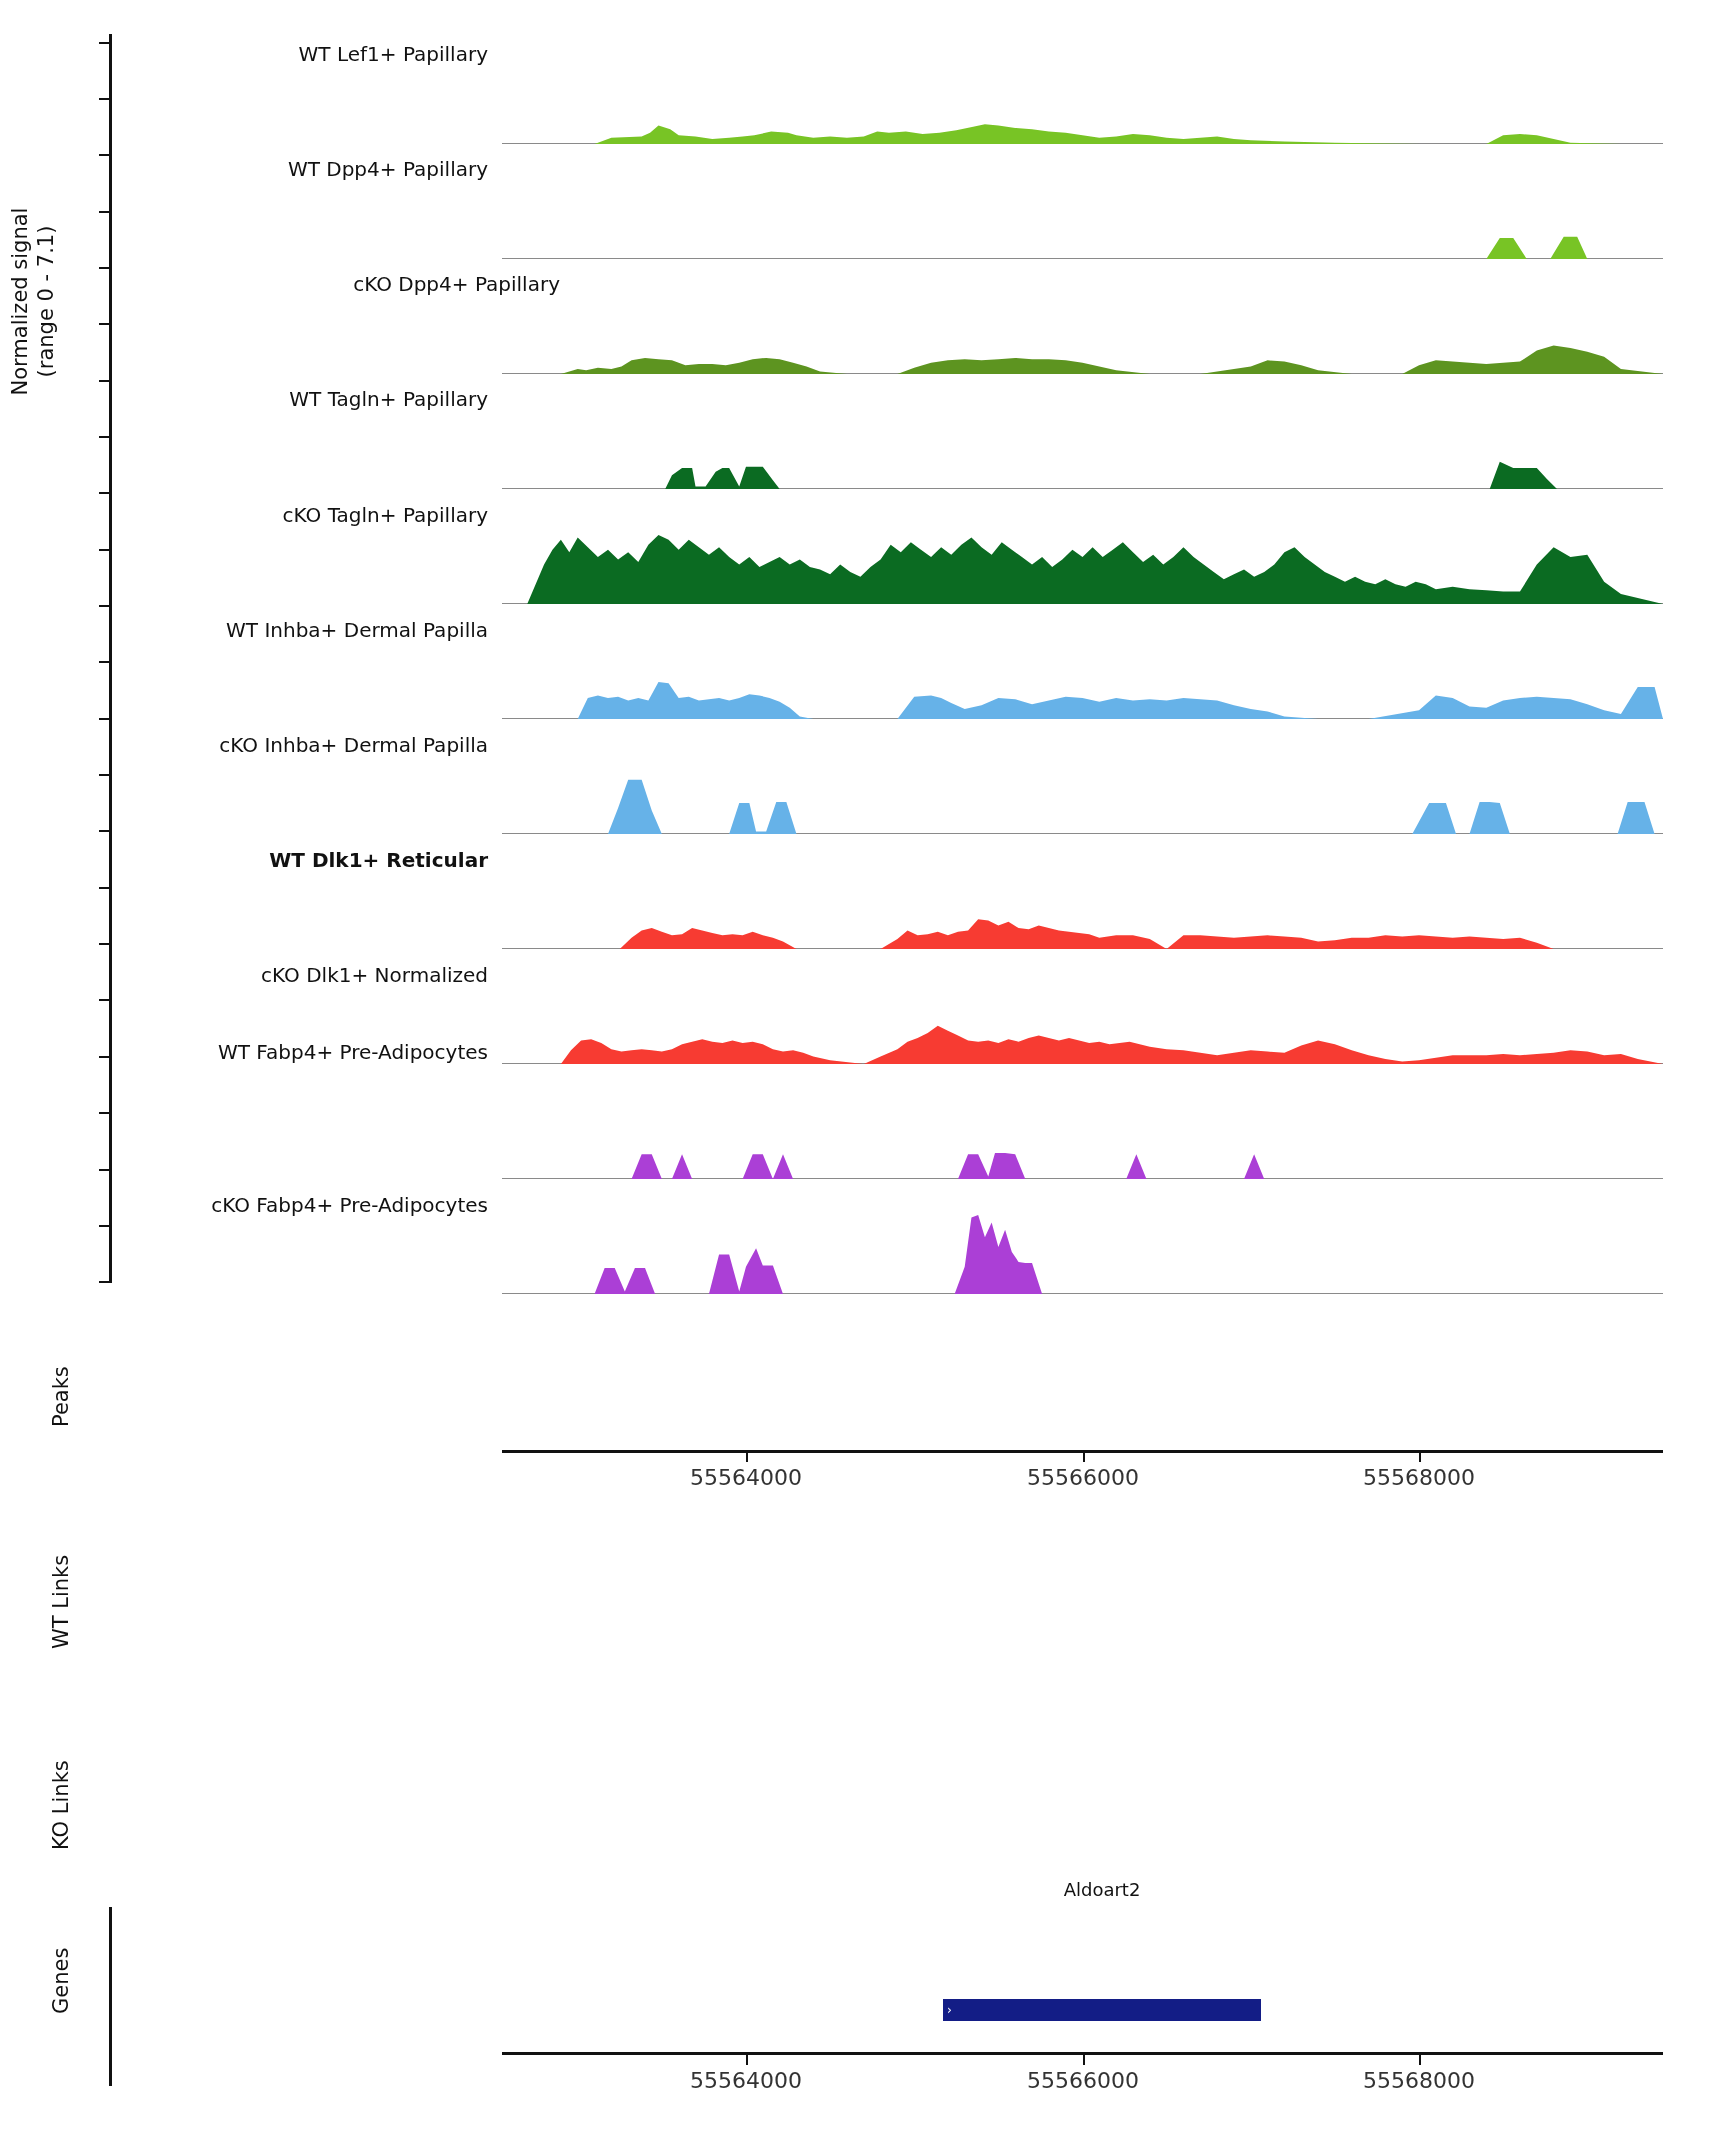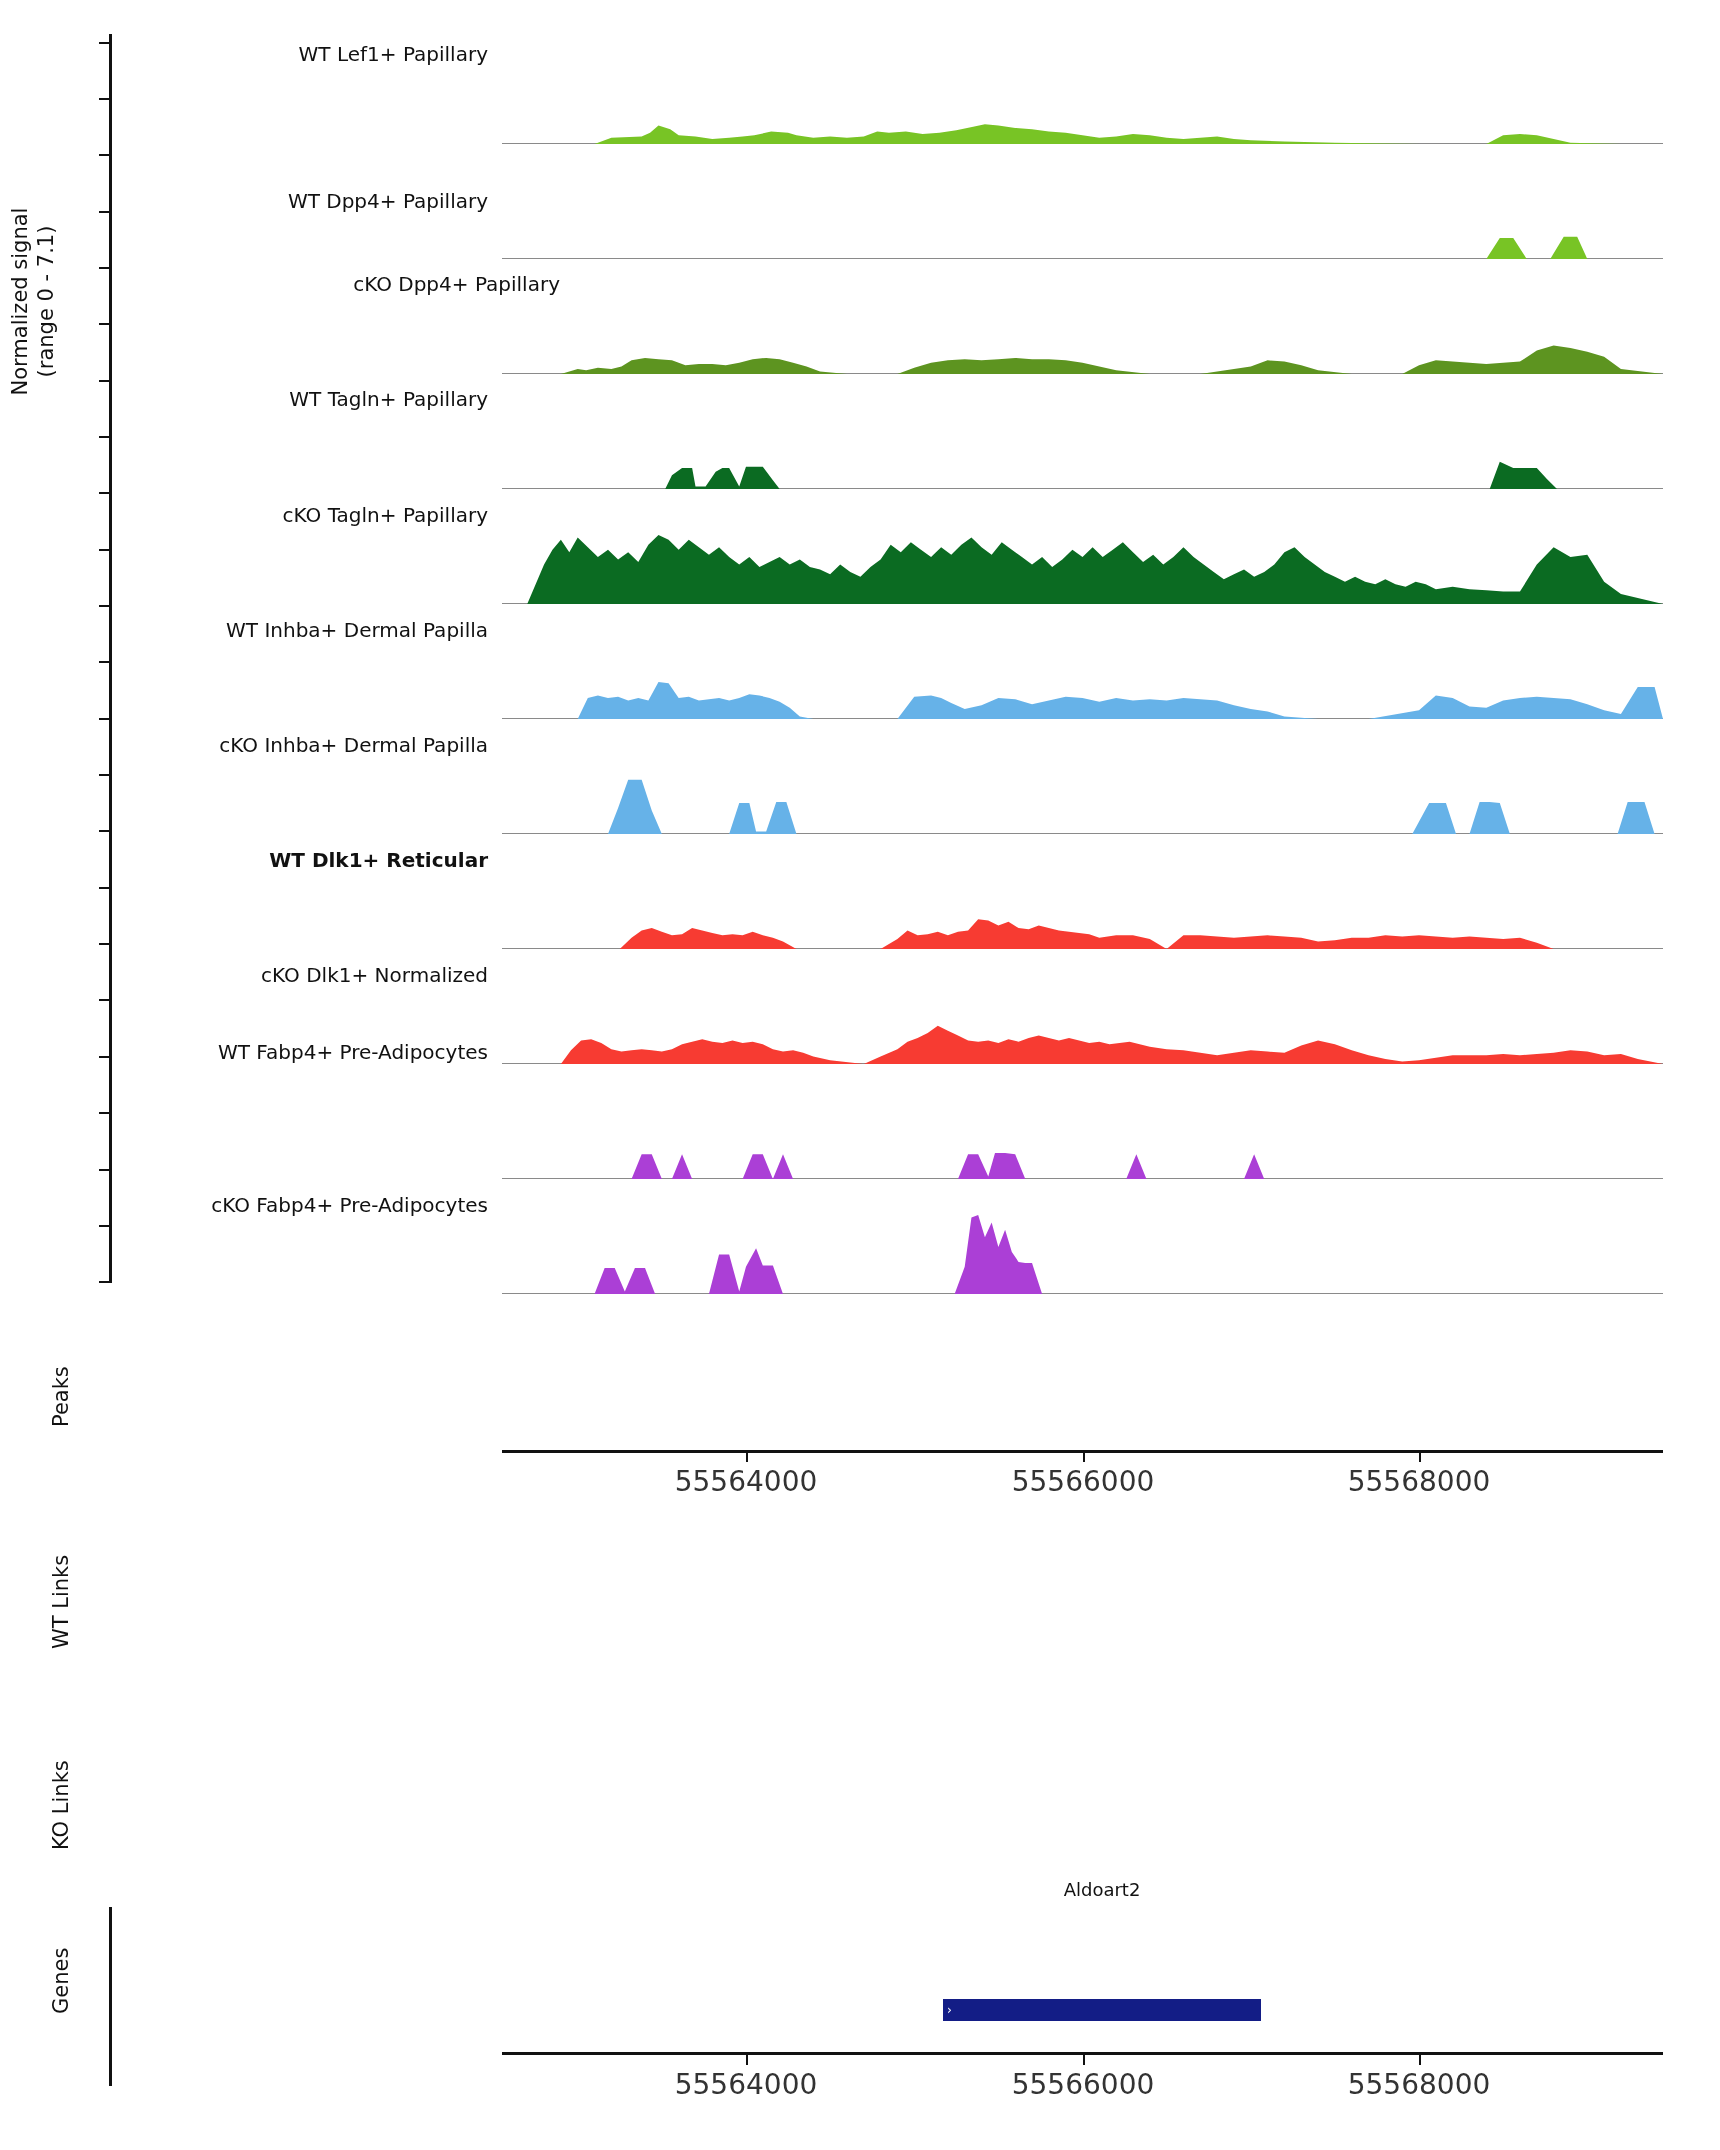--- a/index.html
+++ b/index.html
@@ -96,21 +96,21 @@
     height: 2.9px;
   }
   .axis-tick {
     position: absolute;
     background: #111;
     width: 2.2px;
     height: 10px;
   }
   .axis-ticklabel {
     position: absolute;
-    font-size: 28px;
+    font-size: 22px;
     color: #333;
     text-align: center;
     transform: translateX(-50%);
   }
 
   .xlabel {
     position: absolute;
     width: 100%;
     text-align: center;
     font-size: 24px;
@@ -178,21 +178,21 @@
     </div>
 
   <div id="tracks">
       <div class="tlabel" style="right: 1233px; top: 42px;">WT Lef1+ Papillary</div>
       <div class="track" style="top: 65px; height: 79px;">
         <div class="track-baseline"></div>
         <svg width="1161" height="79" viewBox="0 0 1620 110">
           <path d="M0.00,110.00 L129.13,110.00 L152.61,101.41 L194.87,99.69 L206.61,94.53 L218.35,84.22 L234.78,89.38 L246.52,97.97 L270.00,99.69 L293.48,103.13 L316.96,101.41 L335.74,99.69 L352.17,97.97 L375.65,92.81 L399.13,94.53 L410.87,97.97 L434.35,101.41 L457.83,99.69 L481.30,101.41 L504.78,99.69 L523.57,92.81 L540.00,94.53 L563.48,92.81 L586.96,96.25 L610.43,94.53 L633.91,91.09 L657.39,85.94 L673.83,82.50 L692.61,84.22 L716.09,87.66 L739.57,89.38 L763.04,92.81 L786.52,94.53 L810.00,97.97 L833.48,101.41 L856.96,99.69 L880.43,96.25 L903.91,97.97 L927.39,101.41 L950.87,103.13 L974.35,101.41 L997.83,99.69 L1021.30,103.13 L1044.78,104.84 L1091.74,106.56 L1162.17,108.28 L1279.57,110.00 L1373.48,110.00 L1396.96,97.97 L1420.43,96.25 L1443.91,97.97 L1467.39,103.13 L1490.87,108.28 L1561.30,110.00 L1620.00,110.00 L1620.00,110 L0.00,110 Z" fill="#78c425" stroke="none"></path>
         </svg>
       </div>
-      <div class="tlabel" style="right: 1233px; top: 157px; margin-top: 32px;">WT Dpp4+ Papillary</div>
+      <div class="tlabel" style="right: 1233px; top: 157px;">WT Dpp4+ Papillary</div>
       <div class="track" style="top: 180px; height: 79px;">
         <div class="track-baseline"></div>
         <svg width="1161" height="79" viewBox="0 0 1620 110">
           <path d="M0.00,110.00 L1350.00,110.00 L1373.48,110.00 L1392.26,80.78 L1411.04,80.78 L1429.83,110.00 L1443.91,110.00 L1462.70,110.00 L1481.48,79.06 L1500.26,79.06 L1514.35,110.00 L1620.00,110.00 L1620.00,110 L0.00,110 Z" fill="#78c425" stroke="none"></path>
         </svg>
       </div>
       <div class="tlabel" style="right: 1161px; top: 272px;">cKO Dpp4+ Papillary</div>
       <div class="track" style="top: 295px; height: 79px;">
         <div class="track-baseline"></div>
         <svg width="1161" height="79" viewBox="0 0 1620 110">

